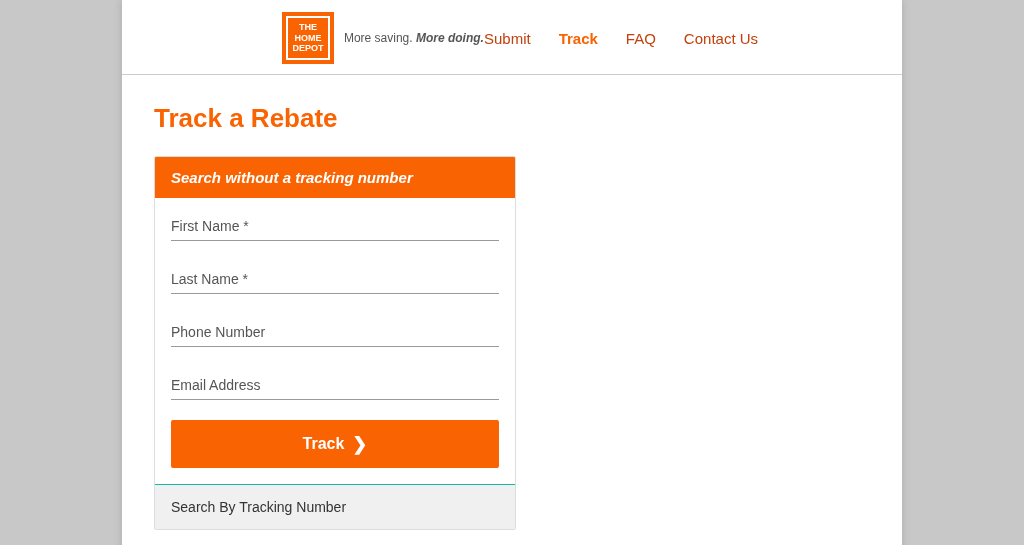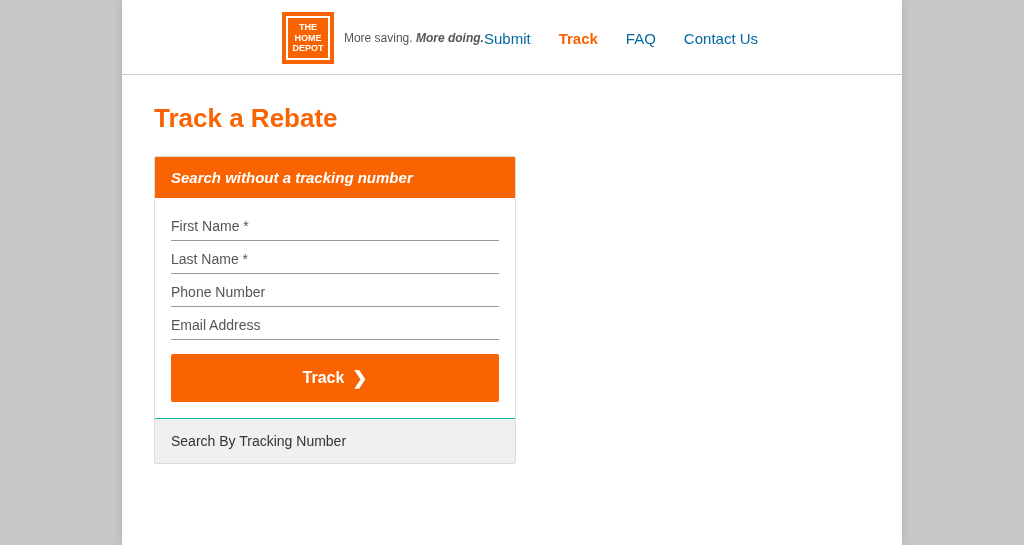--- a/index.html
+++ b/index.html
@@ -64,21 +64,21 @@
       font-weight: bold;
       font-style: italic;
     }
     .nav {
       display: flex;
       align-items: center;
       gap: 28px;
     }
     .nav-item {
       font-size: 15px;
-      color: #0369a1;
+      color: #c2410c;
       cursor: pointer;
       text-decoration: none;
     }
     .nav-item.active {
       color: #f96302;
       font-weight: bold;
     }
     
     .main-content {
       padding: 28px 32px 32px 32px;
@@ -102,21 +102,21 @@
       font-size: 15px;
       font-weight: bold;
       padding: 12px 16px;
       font-style: italic;
     }
     .card-body {
       padding: 10px 16px 16px 16px;
       background-color: #ffffff;
     }
     .form-field {
-      margin-bottom: 0;
+      margin-bottom: 20px;
       text-decoration: underline;
     }
     .form-input {
       width: 100%;
       border: none;
       border-bottom: 1px solid #999999;
       padding: 10px 0 6px 0;
       font-size: 14px;
       color: #333;
       outline: none;

